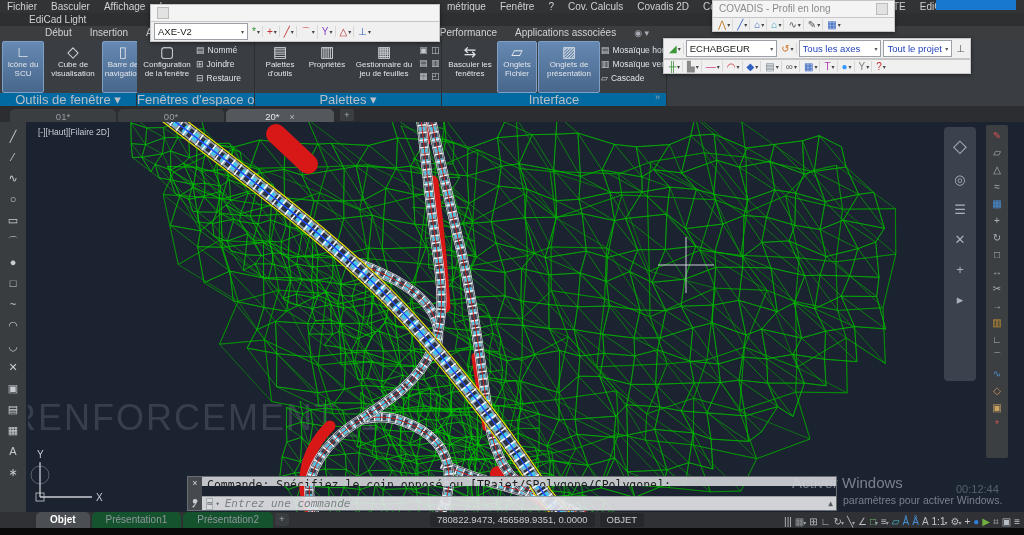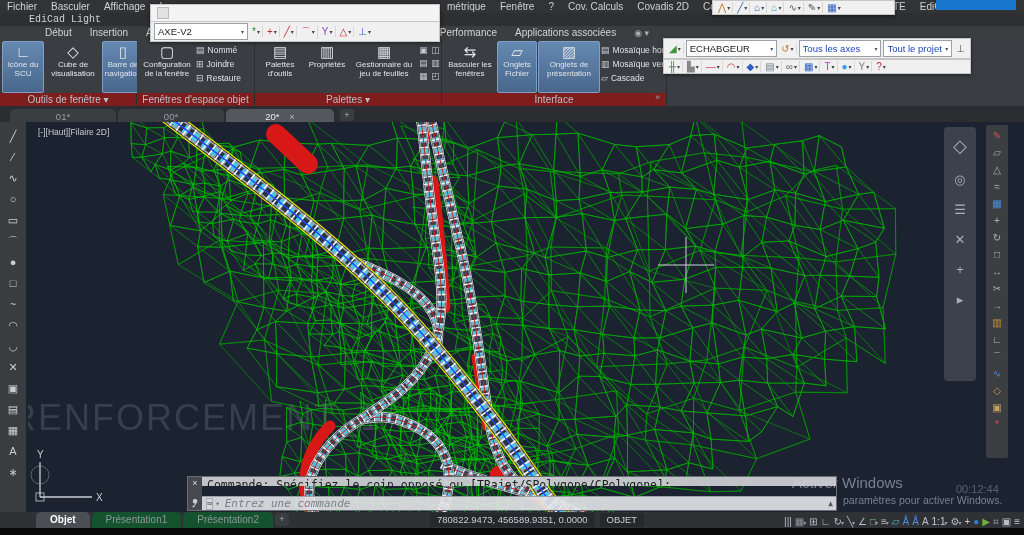--- a/index.html
+++ b/index.html
@@ -4,31 +4,31 @@
 <style>
   html,body{margin:0;padding:0;background:#000;}
   body{width:1024px;height:535px;overflow:hidden;position:relative;
        font-family:"Liberation Sans",sans-serif;color:#d4d7db;
        -webkit-font-smoothing:antialiased;}
   .abs{position:absolute;}
   
   .menubar{left:0;top:0;width:1024px;height:13px;background:#323335;font-size:10px;color:#cfd2d6;}
   .menubar .mi{display:inline-block;padding:0 7px;line-height:13px;cursor:default;}
   .menubar2{left:0;top:13px;width:1024px;height:13px;background:#2e2f31;font-size:10px;color:#cfd2d6;}
-  .menubar2 .mi{display:inline-block;padding:0 7px;line-height:13px;font-family:Liberation Mono, monospace;}
+  .menubar2 .mi{display:inline-block;padding:0 7px;line-height:13px;}
   .bluebar{left:936px;top:0;width:80px;height:10px;background:#1878d0;}
   .ribbontabs{left:0;top:26px;width:1024px;height:14px;background:#3c3d3f;font-size:10px;color:#d0d3d7;}
   .ribbontabs .rt{display:inline-block;padding:0 9px;line-height:14px;}
   .ribbontabs .cam{color:#a8adb3;font-size:9px;}
   
   .ribbon{left:0;top:40px;width:1024px;height:66px;background:#3a3e42;}
   .panel{position:absolute;top:0;height:66px;border-right:1px solid #2c2f32;background:#3a3e42;}
   .panel .pbody{position:absolute;left:0;top:0;right:0;height:52px;display:flex;align-items:stretch;padding:1px 2px;gap:1px;}
-  .panel .plabel{position:absolute;left:0;bottom:0;right:0;height:13px;background:#7f1d1d;
-    font-size:10px;color:#b9bfc6;text-align:center;line-height:13px;white-space:nowrap;overflow:hidden;}
+  .panel .plabel{position:absolute;left:0;bottom:0;right:0;height:13px;background:#0369a1;
+    font-size:13px;color:#b9bfc6;text-align:center;line-height:13px;white-space:nowrap;overflow:hidden;}
   .bigbtn{display:flex;flex-direction:column;align-items:center;justify-content:flex-start;
     padding:2px 1px;border-radius:2px;flex:0 0 auto;}
   .bigbtn .bico{font-size:15px;line-height:17px;color:#dfe3e8;}
   .bigbtn .blab{font-size:8px;line-height:9px;text-align:center;color:#e2e5e9;white-space:normal;}
   .bigbtn.active{background:linear-gradient(#6589b2,#49678c);border:1px solid #7fa0c6;padding:1px 0;}
   .stackcol{display:flex;flex-direction:column;justify-content:flex-start;gap:1px;padding-top:3px;}
   .smallbtn{display:flex;align-items:center;gap:3px;font-size:8.5px;color:#dfe3e8;line-height:13px;white-space:nowrap;}
   .smallbtn .sico{font-size:9px;color:#cdd3da;}
   .icongrid{display:grid;grid-template-columns:11px 11px;grid-auto-rows:12px;gap:1px;padding-top:4px;}
   .icongrid span{font-size:9px;color:#c3c9d0;text-align:center;}
@@ -424,20 +424,24 @@
         <span class="ig" style="color: rgb(192, 48, 48);">△</span>
         <span class="ca">▾</span>
       </span>
       <span class="tgrp">
         <span class="ig" style="color: rgb(48, 96, 192);">⊥</span>
         <span class="ca">▾</span>
       </span>
     </div>
 </div>
 <div class="ftb tb-profil">
+  <div class="ttl">
+      <span>COVADIS - Profil en long</span>
+    <span class="tx"></span>
+    </div>
   <div class="row" id="profilRow">
       <span class="tgrp">
         <span class="ig" style="color: rgb(192, 128, 48);">⋀</span>
         <span class="ca">▾</span>
       </span>
       <span class="tgrp">
         <span class="ig" style="color: rgb(48, 96, 192);">╱</span>
         <span class="ca">▾</span>
       </span>
       <span class="tgrp">

